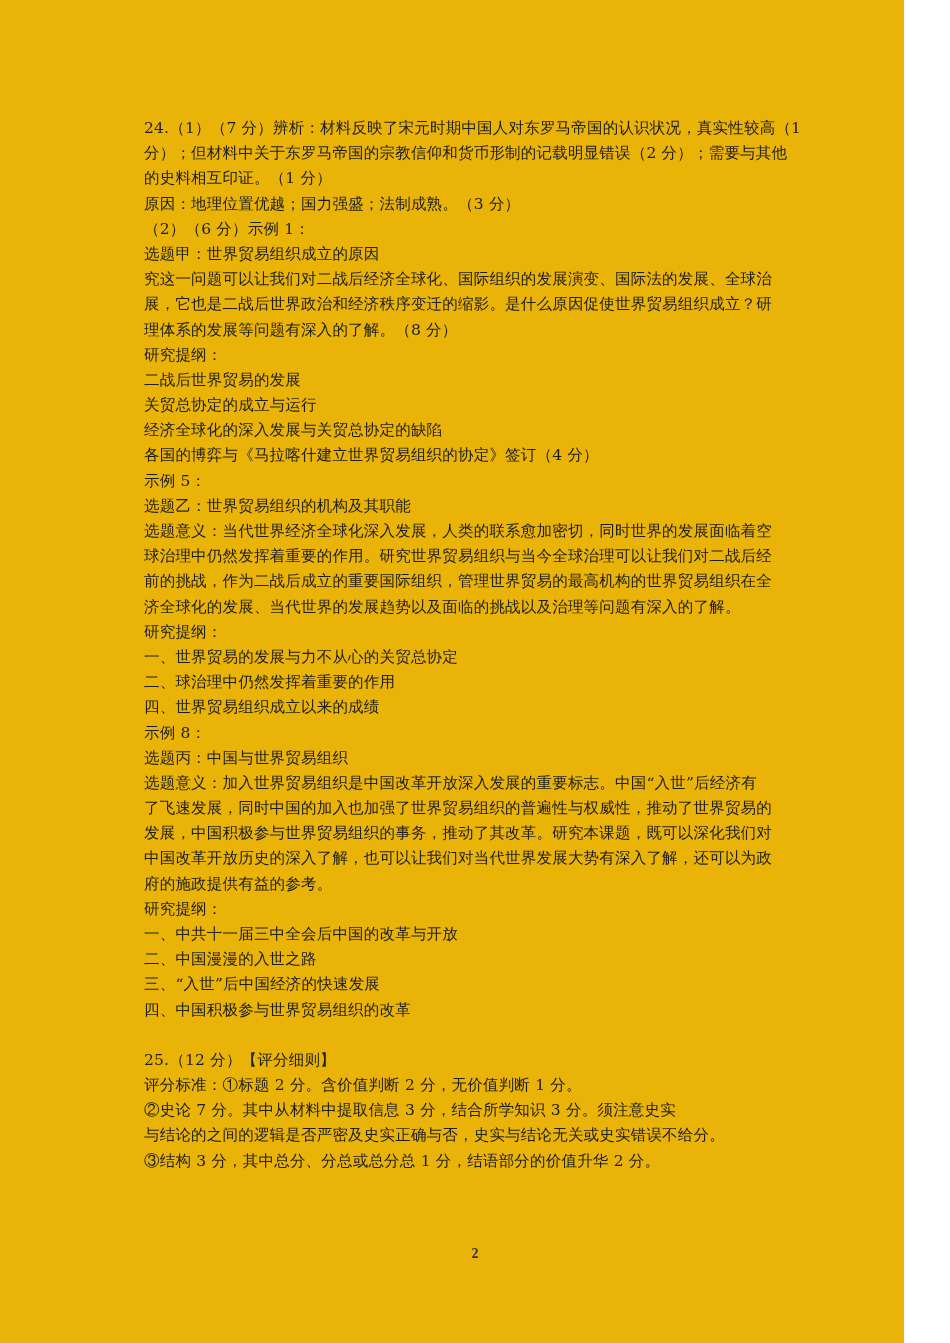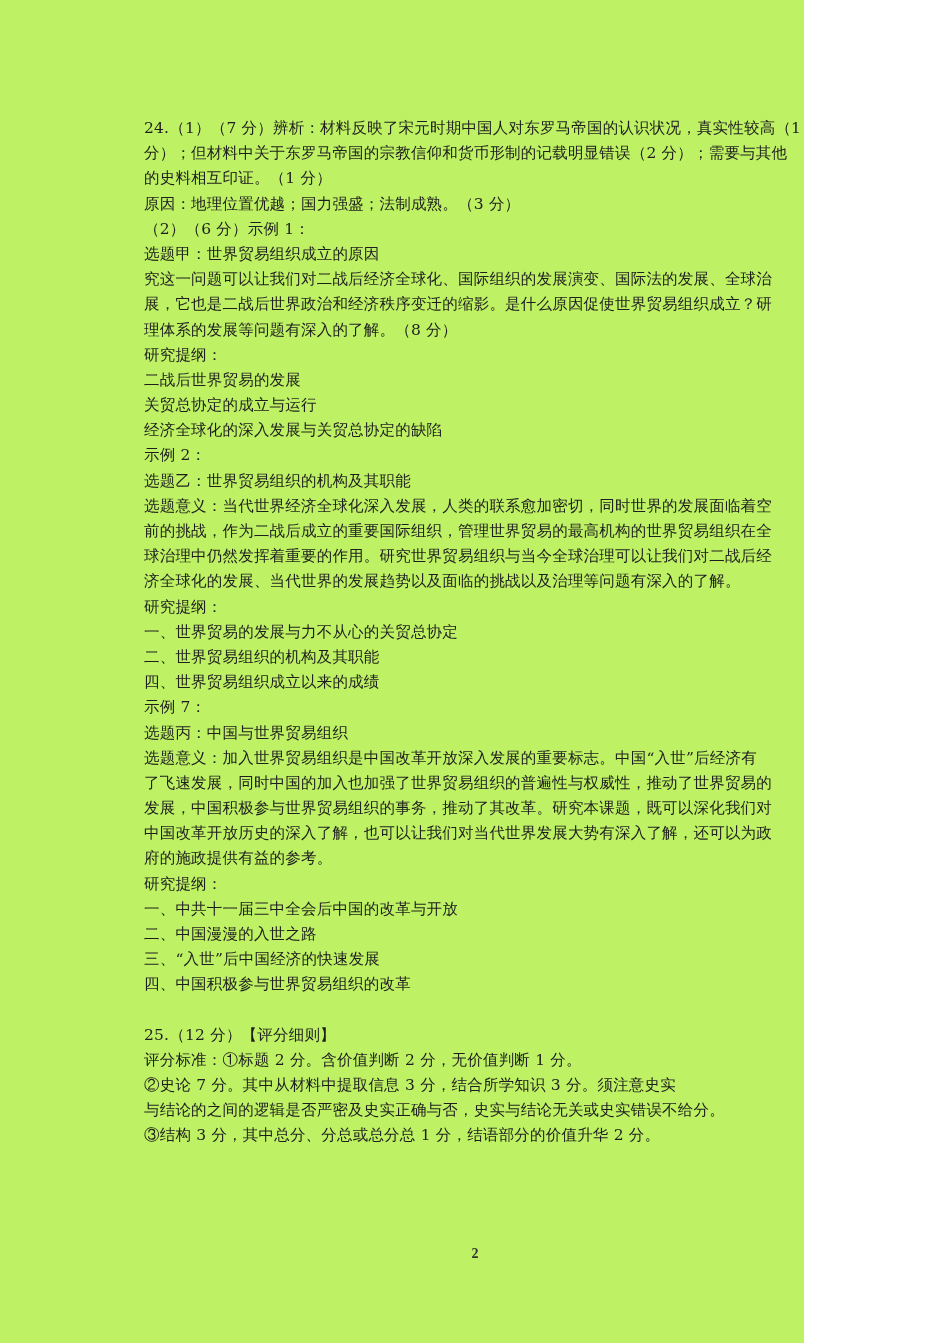--- a/index.html
+++ b/index.html
@@ -11,22 +11,22 @@
       width: 950px;
       height: 1343px;
       position: relative;
       overflow: hidden;
       font-family: "DejaVu Serif", "Liberation Serif", serif;
       color: #1e1e1e;
     }
     .page {
       position: absolute;
       left: 0; top: 0;
-      width: 804px; height: 1343px;
-      background: #bef264;
+      width: 904px; height: 1343px;
+      background: #eab308;
     }
     .content {
       position: absolute;
       left: 144px;
       top: 116px;
       width: 672px;
     }
     .line {
       font-size: 15.5px;
       line-height: 25.2px;
@@ -63,37 +63,38 @@
     <div>
       <div class="line">（2）（6 分）示例 1：</div>
       <div class="line">选题甲：世界贸易组织成立的原因</div>
       <div class="line">究这一问题可以让我们对二战后经济全球化、国际组织的发展演变、国际法的发展、全球治</div>
       <div class="line">展，它也是二战后世界政治和经济秩序变迁的缩影。是什么原因促使世界贸易组织成立？研</div>
       <div class="line">理体系的发展等问题有深入的了解。（8 分）</div>
       <div class="line">研究提纲：</div>
       <div class="line">二战后世界贸易的发展</div>
       <div class="line">关贸总协定的成立与运行</div>
       <div class="line">经济全球化的深入发展与关贸总协定的缺陷</div>
+      <div class="line">各国的博弈与《马拉喀什建立世界贸易组织的协定》签订（4 分）</div>
     </div>
 
     <div>
-      <div class="line">示例 2：</div>
+      <div class="line">示例 5：</div>
       <div class="line">选题乙：世界贸易组织的机构及其职能</div>
       <div class="line">选题意义：当代世界经济全球化深入发展，人类的联系愈加密切，同时世界的发展面临着空</div>
+      <div class="line">球治理中仍然发挥着重要的作用。研究世界贸易组织与当今全球治理可以让我们对二战后经</div>
       <div class="line">前的挑战，作为二战后成立的重要国际组织，管理世界贸易的最高机构的世界贸易组织在全</div>
-      <div class="line">球治理中仍然发挥着重要的作用。研究世界贸易组织与当今全球治理可以让我们对二战后经</div>
       <div class="line">济全球化的发展、当代世界的发展趋势以及面临的挑战以及治理等问题有深入的了解。</div>
       <div class="line">研究提纲：</div>
       <div class="line">一、世界贸易的发展与力不从心的关贸总协定</div>
-      <div class="line">二、世界贸易组织的机构及其职能</div>
+      <div class="line">二、球治理中仍然发挥着重要的作用</div>
       <div class="line">四、世界贸易组织成立以来的成绩</div>
     </div>
 
     <div>
-      <div class="line">示例 7：</div>
+      <div class="line">示例 8：</div>
       <div class="line">选题丙：中国与世界贸易组织</div>
       <div class="line">选题意义：加入世界贸易组织是中国改革开放深入发展的重要标志。中国“入世”后经济有</div>
       <div class="line">了飞速发展，同时中国的加入也加强了世界贸易组织的普遍性与权威性，推动了世界贸易的</div>
       <div class="line">发展，中国积极参与世界贸易组织的事务，推动了其改革。研究本课题，既可以深化我们对</div>
       <div class="line">中国改革开放历史的深入了解，也可以让我们对当代世界发展大势有深入了解，还可以为政</div>
       <div class="line">府的施政提供有益的参考。</div>
       <div class="line">研究提纲：</div>
       <div class="line">一、中共十一届三中全会后中国的改革与开放</div>
       <div class="line">二、中国漫漫的入世之路</div>
       <div class="line">三、“入世”后中国经济的快速发展</div>

